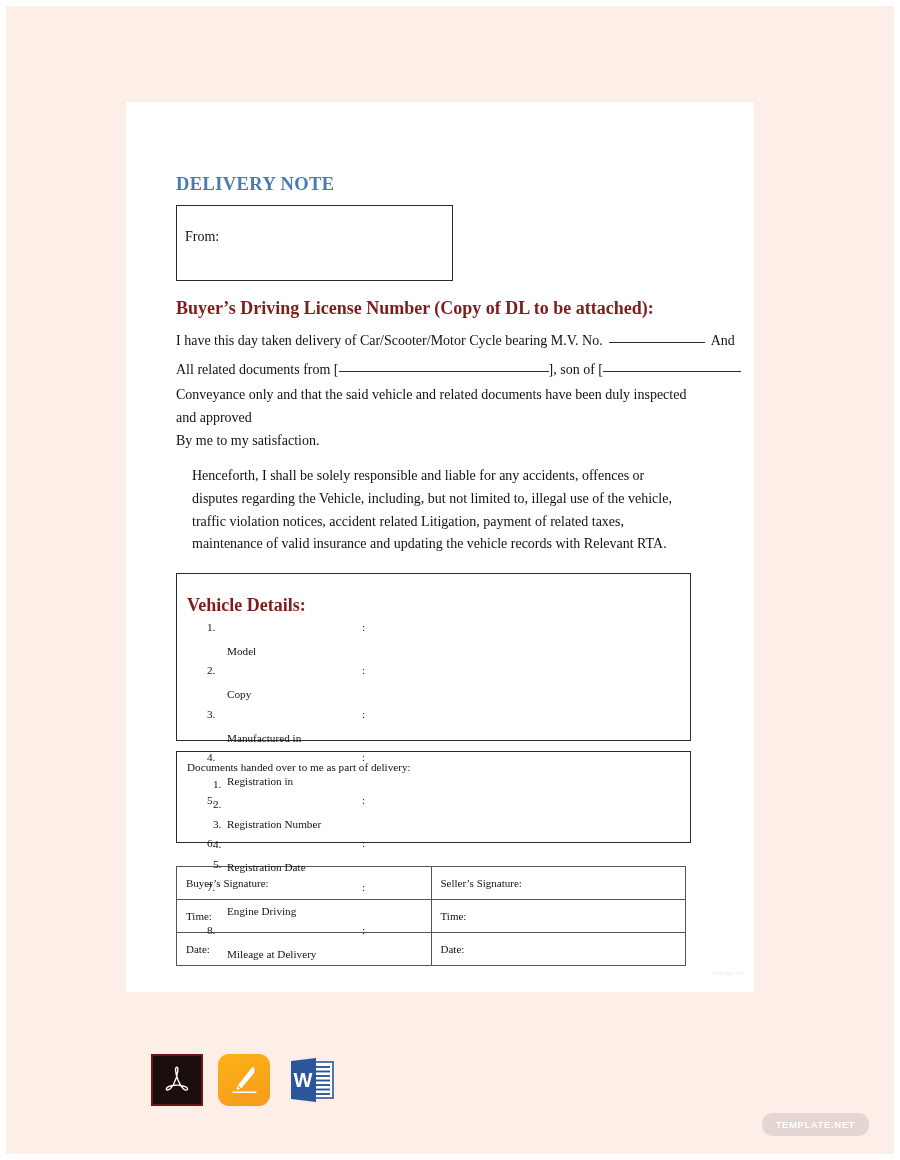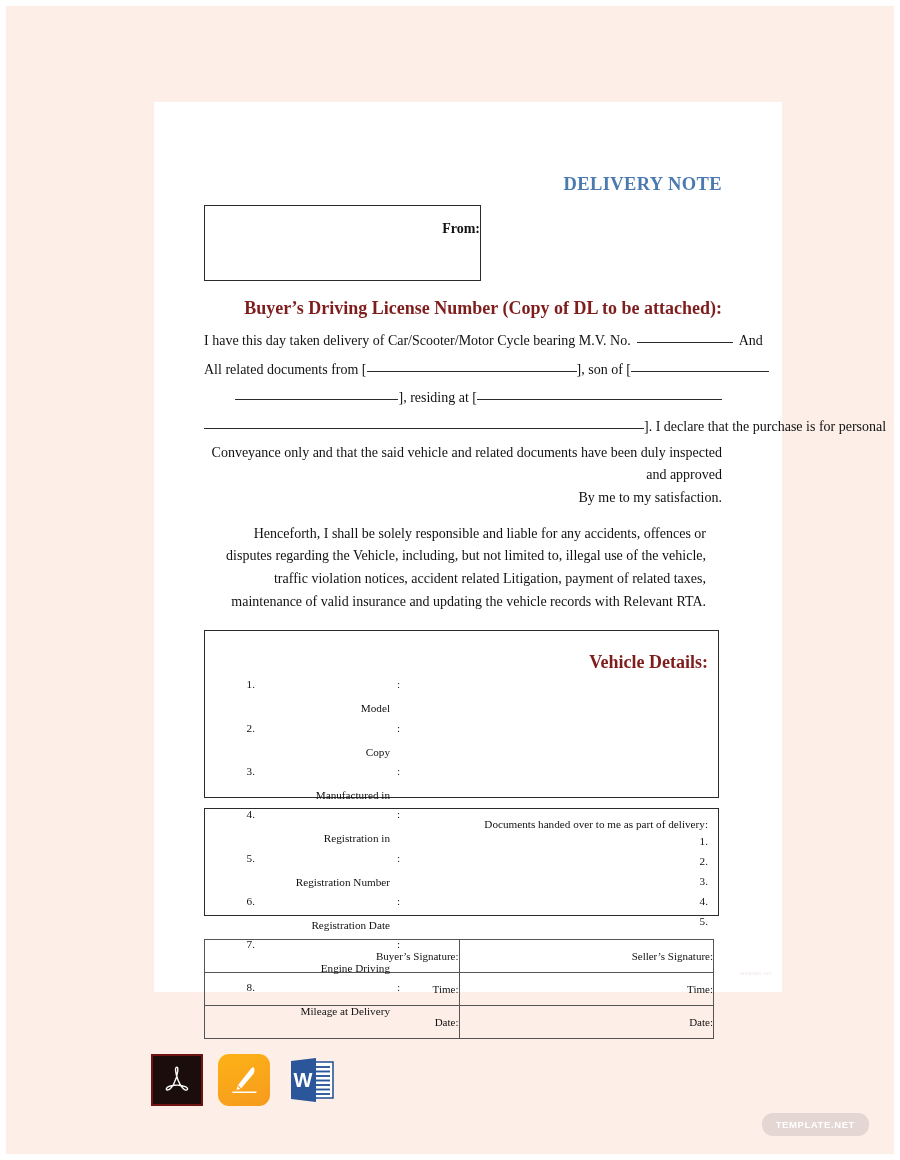--- a/index.html
+++ b/index.html
@@ -18,27 +18,26 @@
     width: 900px;
     height: 1160px;
     background: #fdeee7;
     box-sizing: border-box;
     border: 6px solid #ffffff;
   }
 
   
   #sheet {
     position: absolute;
-    left: 148px;
+    left: 120px;
     top: 96px;
     width: 628px;
     height: 890px;
     background: #ffffff;
     box-sizing: border-box;
-    text-align: right;
   }
   #page-inner {
     position: absolute;
     left: 50px;
     top: 72px;
     width: 518px;
   }
 
   
   .doc-title {
@@ -60,23 +59,22 @@
     color: #111111;
     line-height: 1.62;
   }
 
   
   .from-box {
     width: 277px;
     height: 76px;
     border: 1px solid #2b2b2b;
     box-sizing: border-box;
-    padding: 13px 0 0 8px;
+    padding: 21px 0 0 8px;
     margin-bottom: 17px;
-    font-weight: bold;
   }
   .from-label {
     font-size: 14px;
     color: #111111;
   }
 
   
   .rule {
     display: inline-block;
     border-bottom: 1px solid #2b2b2b;
@@ -119,21 +117,21 @@
   .vd-label { width: 135px; margin-top: 24px; }
   .vd-colon { width: 10px; }
 
   
   .dh-box {
     border: 1px solid #2b2b2b;
     box-sizing: border-box;
     padding: 9px 10px 9px 10px;
     margin-top: 10px;
     width: 515px;
-    height: 108px;
+    height: 92px;
   }
   .dh-title { font-size: 11.2px; color: #111111; }
   .dh-list {
     list-style: none;
     margin: 2px 0 0 0;
     padding: 0 0 0 26px;
   }
   .dh-list li {
     font-size: 11.2px;
     color: #111111;
@@ -241,27 +239,21 @@
       <div class="body-text">
 
         <div class="line-row">
           <span>I have this day taken delivery of Car/Scooter/Motor Cycle bearing M.V. No.</span><span class="rule r-mv"></span><span>And</span>
         </div>
 
         <div class="line-row">
           <span>All related documents from [</span><span class="rule r-from"></span><span>], son of [</span><span class="rule r-son"></span>
         </div>
 
-        <div class="line-row">
-          <span class="rule r-res1"></span><span>], residing at [</span><span class="rule r-res2"></span>
-        </div>
-
-        <div class="line-row">
-          <span class="rule r-res3"></span><span>]. I declare that the purchase is for personal</span>
-        </div>
+
 
         <div>Conveyance only and that the said vehicle and related documents have been duly inspected and approved</div>
         <div>By me to my satisfaction.</div>
       </div>
 
       <p class="body-text para" style="margin-top:13px;">Henceforth, I shall be solely responsible and liable for any accidents, offences or disputes regarding the Vehicle, including, but not limited to, illegal use of the vehicle, traffic violation notices, accident related Litigation, payment of related taxes, maintenance of valid insurance and updating the vehicle records with Relevant RTA.</p>
 
       <div class="vd-box">
         <div class="section-head" style="margin-bottom:0;">Vehicle Details:</div>
         <ul class="vd-list" id="vd-list">

